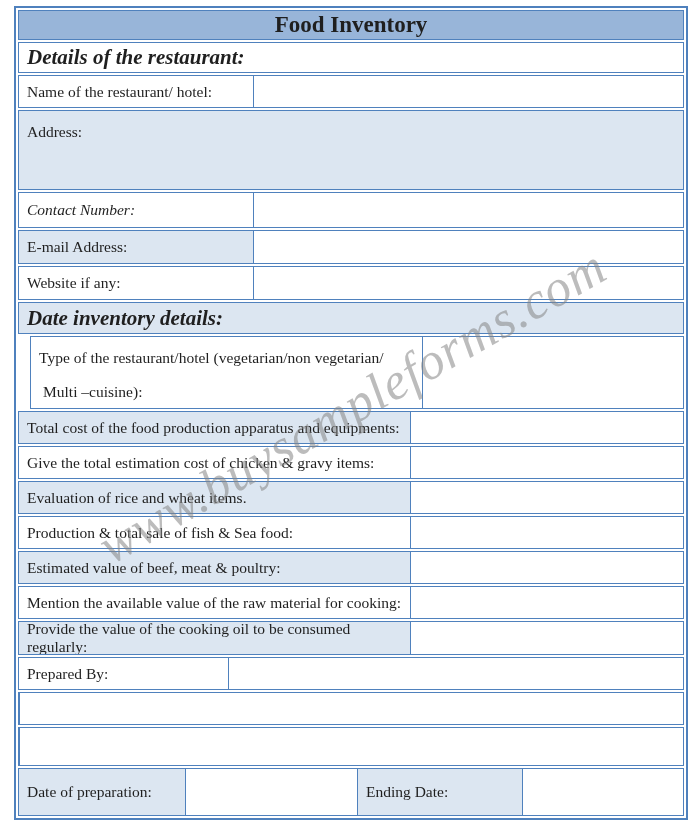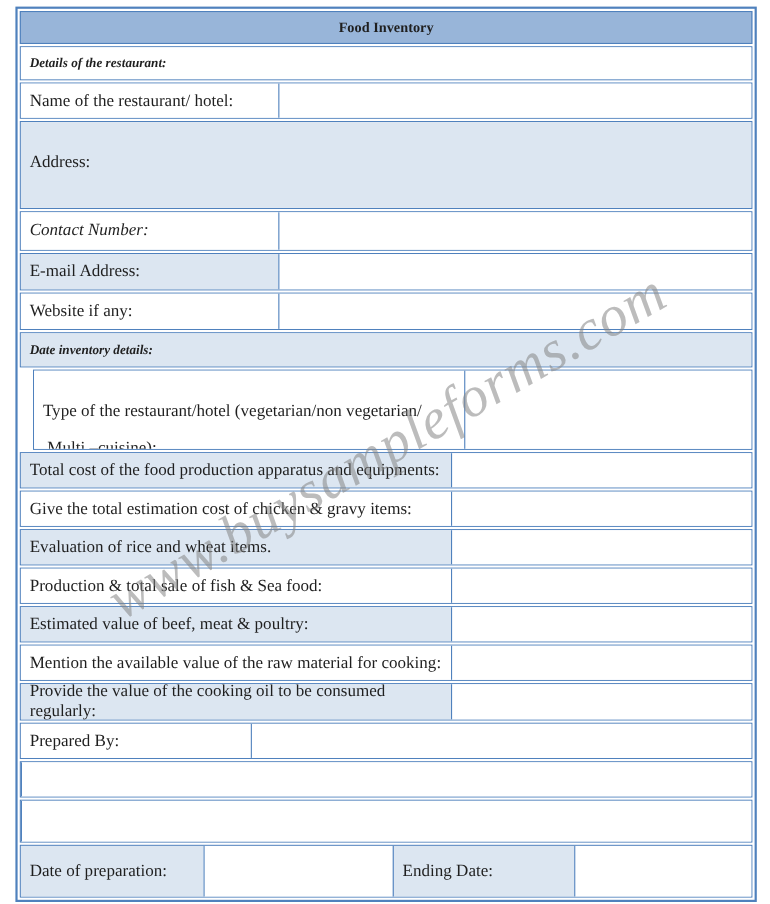--- a/index.html
+++ b/index.html
@@ -20,34 +20,34 @@
     padding:2px;background:#ffffff;
     display:flex;flex-direction:column;gap:2px;
   }
   .frow{
     display:flex;flex:0 0 auto;box-sizing:border-box;
     border:1.5px solid var(--border);background:#ffffff;
   }
   .frow.header{
     justify-content:center;align-items:center;
     background:var(--header-bg);
-    font-weight:bold;font-size:13px;
+    font-weight:bold;font-size:23px;
   }
   .cell{
     display:flex;flex-direction:column;justify-content:center;
     box-sizing:border-box;padding:2px 8px;font-size:15.5px;
     background:#ffffff;overflow:hidden;
   }
   .cell.label{flex:0 0 auto;}
   .cell.value{flex:1 1 auto;border-left:1.5px solid var(--border);}
   .cell.fullw{flex:1 1 auto;}
   .cell.shaded{background:var(--shaded);}
   .frow.shadedrow .cell{background:var(--shaded);}
-  .frow.top .cell{justify-content:flex-start;padding-top:28px;}
-  .sect{font-weight:bold;font-style:italic;font-size:12px;}
+  .frow.top .cell{justify-content:flex-start;padding-top:12px;}
+  .sect{font-weight:bold;font-style:italic;font-size:21px;}
   .line + .line{margin-top:16px;padding-left:4px;}
   .watermark{
     position:absolute;left:352px;top:406px;
     transform:translate(-50%,-50%) rotate(-30deg);
     transform-origin:center;
     font-size:52px;font-style:italic;letter-spacing:1px;
     color:#868686;opacity:0.55;white-space:nowrap;
     pointer-events:none;z-index:5;
   }
 </style>

